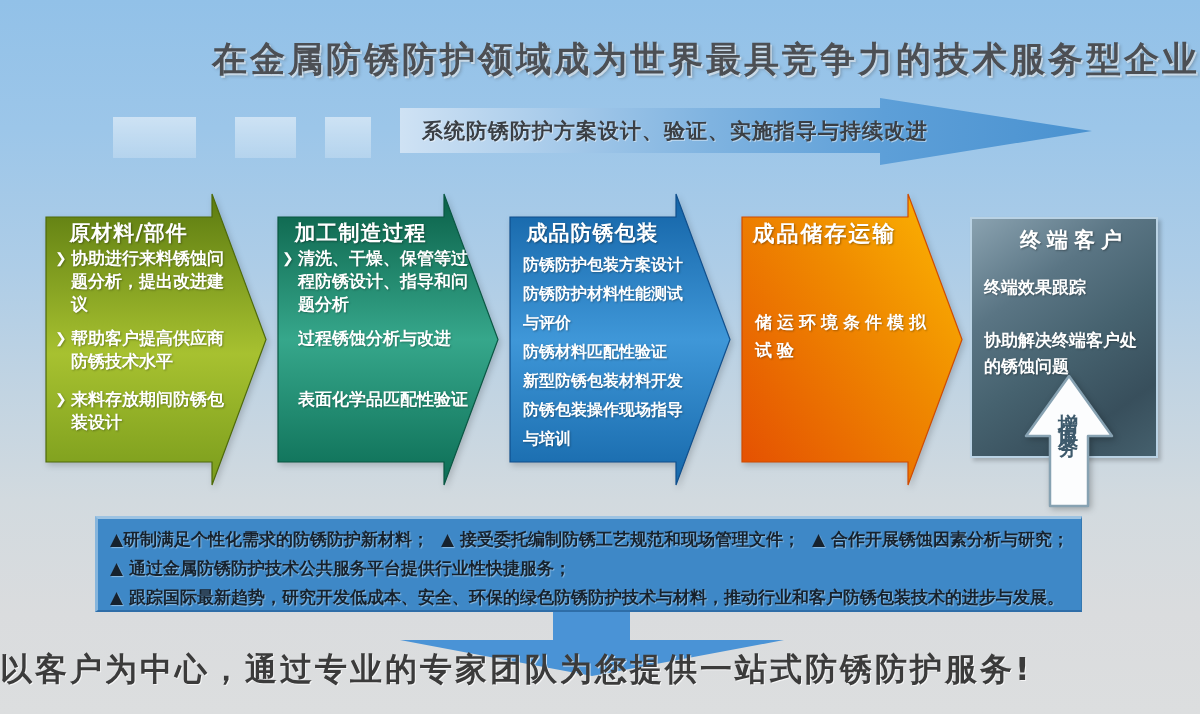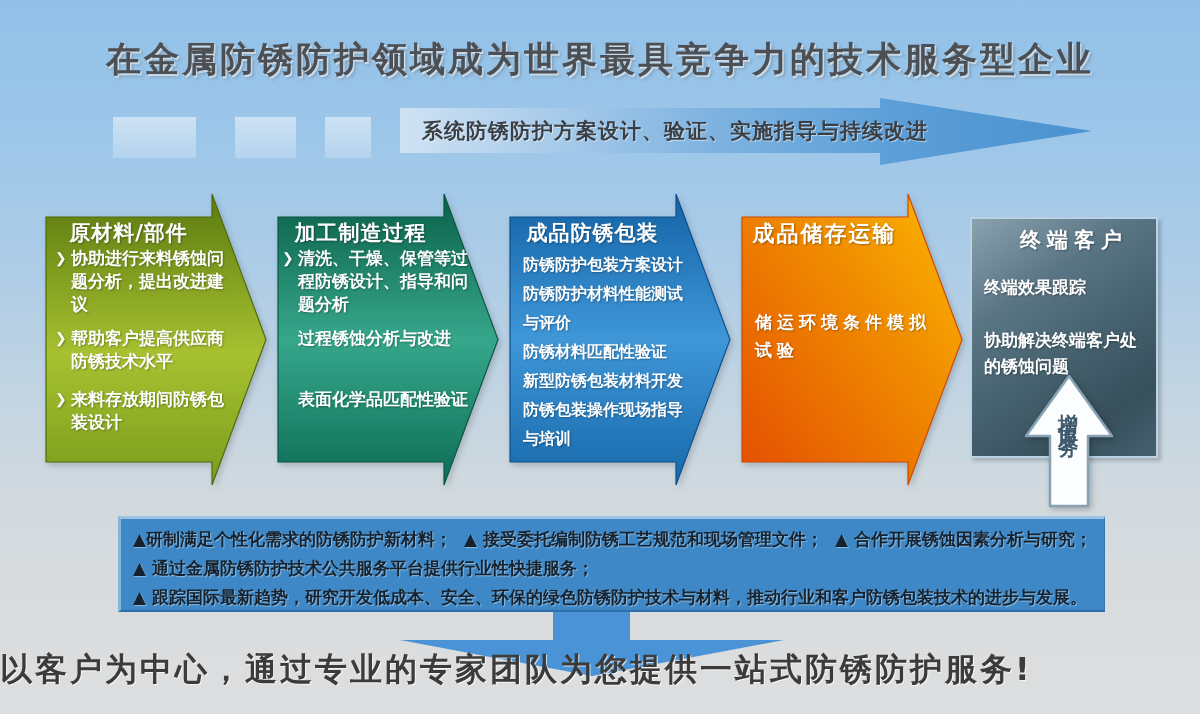--- a/index.html
+++ b/index.html
@@ -8,21 +8,21 @@
     font-family:"DejaVu Sans","Liberation Sans",sans-serif;
     font-weight:bold;
   }
   .screen{
     position:relative;width:1200px;height:714px;
     background:linear-gradient(180deg,#92c1e8 0%,#9cc6e9 18%,#aecde7 38%,#c2d4e2 55%,#d2dadf 70%,#dadcde 86%,#dcdedf 100%);
   }
   
   .page-title{
     position:absolute;top:36px;left:0;width:1200px;
-    text-align:center;font-size:35px;letter-spacing:3px;
+    text-align:right;font-size:35px;letter-spacing:3px;
     color:#4c4f54;
     text-shadow:1.5px 1.5px 0 rgba(255,255,255,0.55), 3px 3px 3px rgba(60,60,60,0.25);
     white-space:nowrap;
   }
   
   .fade-rect{position:absolute;top:117px;height:41px;
     background:linear-gradient(180deg,rgba(255,255,255,0.5),rgba(255,255,255,0.22));}
   .fr1{left:113px;width:83px;}
   .fr2{left:235px;width:61px;}
   .fr3{left:325px;width:46px;}
@@ -70,21 +70,21 @@
   
   .va-arrow{position:absolute;left:1024px;top:374px;width:90px;height:134px;}
   .va-arrow svg{position:absolute;left:0;top:0;filter:drop-shadow(2px 2px 3px rgba(0,0,0,0.25));}
   .va-label{
     position:absolute;left:50%;top:24px;transform:translateX(-50%);
     writing-mode:vertical-rl;text-orientation:upright;
     font-size:20px;letter-spacing:8px;color:#3e5a6c;white-space:nowrap;
   }
   
   .panel{
-    position:absolute;left:118px;top:516px;width:987px;height:96px;box-sizing:border-box;
+    position:absolute;left:95px;top:516px;width:987px;height:96px;box-sizing:border-box;
     background:#3e88c7;
     border-top:3px solid #9dc3e2;border-left:3px solid #86b5dc;
     border-bottom:2px solid #2e6da8;border-right:1px solid #3578b0;
     padding:6px 12px 0 12px;
     color:#16222e;font-size:17px;
     text-shadow:1px 1px 1px rgba(200,228,248,0.55);
   }
   .prow{display:flex;height:29px;line-height:29px;white-space:nowrap;}
   .prow-between{justify-content:space-between;}
   

